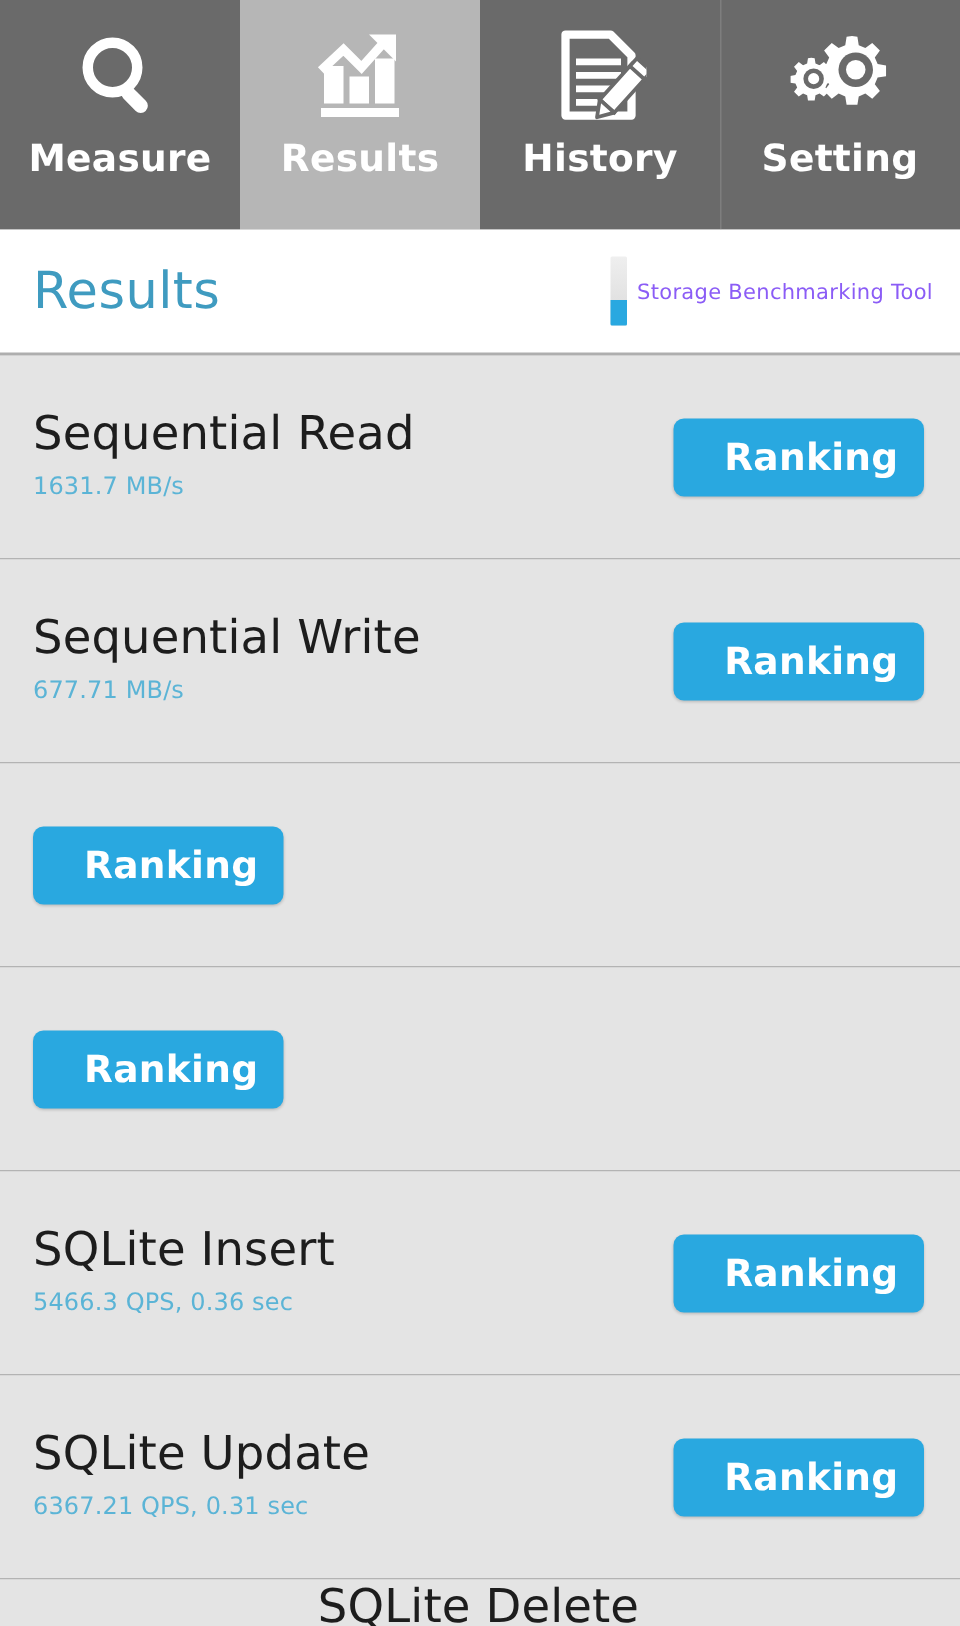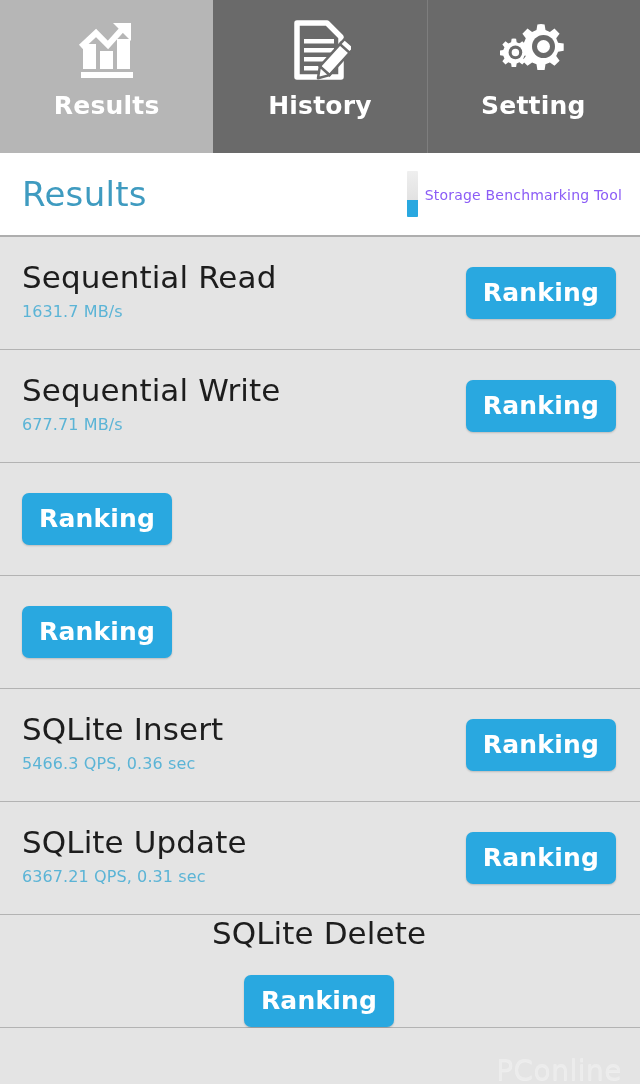--- a/index.html
+++ b/index.html
@@ -128,21 +128,21 @@
     letter-spacing: 0.2px;
     margin-top: 1px;
     white-space: nowrap;
   }
 
   
   .list {
     background: #e4e4e4;
   }
   .row {
-    height: 113px;
+    height: 136px;
     box-sizing: border-box;
     display: flex;
     align-items: center;
     justify-content: space-between;
     padding: 0 24px 0 22px;
     border-bottom: 1px solid #b3b3b3;
     background: #e4e4e4;
     gap: 14px;
   }
   .row:last-child {
@@ -167,21 +167,21 @@
     line-height: 30px;
     margin-top: 2px;
   }
   .ranking-btn {
     background: #29a8e0;
     color: #ffffff;
     font-size: 25px;
     font-weight: bold;
     border: none;
     border-radius: 7px;
-    padding: 11px 17px 12px 17px;
+    padding: 11px 17px 12px 34px;
     font-family: "DejaVu Sans", sans-serif;
     letter-spacing: 0.2px;
     cursor: pointer;
     box-shadow: 0 1px 2px rgba(0,0,0,0.18);
     white-space: nowrap;
   }
 
   
   .footer {
     height: 106px;
@@ -201,20 +201,29 @@
     letter-spacing: 0.5px;
     line-height: 30px;
     text-shadow: 0 1px 0 rgba(255,255,255,0.6);
   }
 </style>
 </head>
 <body>
 
 <div class="tabbar">
 
+  <div class="tab">
+    <span class="tab-icon">
+      <svg width="62" height="62" viewBox="0 0 62 62">
+        <circle cx="26" cy="25" r="16.5" fill="none" stroke="#ffffff" stroke-width="7"></circle>
+        <rect x="36" y="36" width="9.5" height="21" rx="4.7" fill="#ffffff" transform="rotate(-45 40.7 46.5)"></rect>
+      </svg>
+    </span>
+    <span class="tab-label">Measure</span>
+  </div>
 
   <div class="tab active">
     <span class="tab-icon">
       <svg width="64" height="62" viewBox="0 0 64 62">
         <rect x="6" y="52" width="52" height="6" fill="#ffffff"></rect>
         <rect x="8" y="24" width="13" height="25" fill="#ffffff"></rect>
         <rect x="25" y="31" width="13" height="18" fill="#ffffff"></rect>
         <rect x="42" y="19" width="13" height="30" fill="#ffffff"></rect>
         <path d="M6 27 L21 13 L33 25 L50 6" fill="none" stroke="#ffffff" stroke-width="6" stroke-linejoin="miter"></path>
         <path d="M38 3 L56 3 L56 21 Z" fill="#ffffff"></path>

